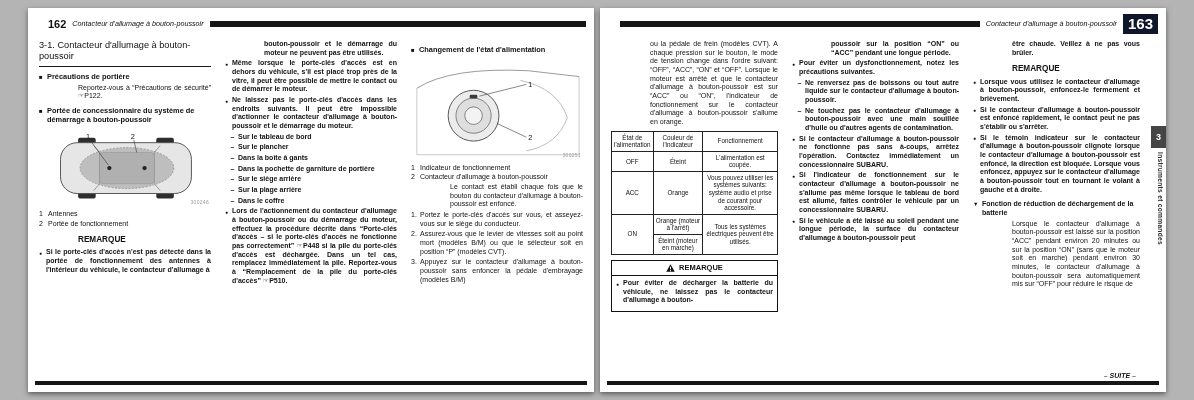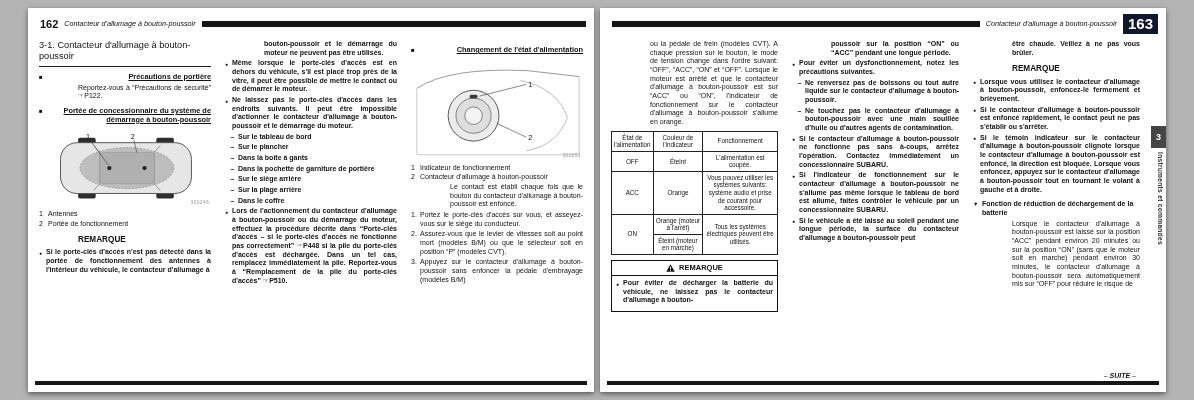--- a/index.html
+++ b/index.html
@@ -2,37 +2,37 @@
 <html lang="fr"><head>
 <meta charset="utf-8">
 <style>
   *{margin:0;padding:0;box-sizing:border-box;}
   html,body{background:#b4b4b4;}
   body{font-family:"Liberation Sans","DejaVu Sans",sans-serif;}
   .canvas{position:relative;width:1194px;height:400px;background:#b4b4b4;overflow:hidden;}
   .page{position:absolute;top:8px;width:566px;height:384px;background:#fff;box-shadow:0 2px 5px rgba(0,0,0,.5);}
   .page-left{left:28px;}
   .page-right{left:600px;}
-  .phead{position:absolute;top:8px;left:12px;right:8px;height:15px;display:flex;align-items:center;gap:6px;}
+  .phead{position:absolute;top:8px;left:20px;right:8px;height:15px;display:flex;align-items:center;gap:6px;}
   .pnum{font-size:11px;font-weight:700;color:#111;}
   .ptitle{font-size:7.2px;font-style:italic;color:#111;white-space:nowrap;}
   .pbar{flex:1;height:6px;background:#161616;}
   .pnumbadge{background:#0f172a;color:#fff;font-size:15px;font-weight:700;padding:2.5px 5px;line-height:1;}
   .cols{position:absolute;top:32px;left:11px;right:11px;bottom:18px;display:flex;gap:14px;}
   .page-right .cols{right:26px;}
   .col{flex:1 1 0;min-width:0;overflow:hidden;font-size:7px;line-height:1.24;color:#111;text-align:justify;hyphens:auto;}
   .it{position:relative;margin-bottom:2px;padding-left:39px;}
   .mk{position:absolute;left:0;top:0;}
   .it-bullet{padding-left:7px;}
   .it-bullet>.mk{font-size:5px;top:1.5px;}
   .it-dash{padding-left:13px;}
   .it-dash>.mk{left:5.5px;}
   .it-num{padding-left:9px;}
   .it-leg{padding-left:9px;text-align:left;margin-bottom:1px;}
-  .it-h{font-weight:700;font-size:7.4px;padding-left:8px;margin:6px 0 2px;text-align:right;line-height:1.2;text-decoration:underline;}
+  .it-h{font-weight:700;font-size:7.4px;padding-left:8px;margin:6px 0 2px;text-align:left;line-height:1.2;}
   .it-h>.mk{font-size:6px;top:1px;}
   .it-hrem{font-weight:700;font-size:8.2px;margin:7px 0 3px;text-align:left;}
   .it-h2{font-weight:700;padding-left:9px;margin:6px 0 2px;text-align:left;}
   .it-h2>.mk{font-size:5.5px;top:1px;}
   .bold{font-weight:700;}
   .sec-title{font-weight:400;font-size:9.2px;line-height:1.18;text-align:left;border-bottom:1px solid #1a1a1a;padding-bottom:4px;margin-bottom:4px;color:#111;}
   .fig{position:relative;margin:4px 0 3px;}
   .fig svg{display:block;width:100%;height:auto;}
   .figcode{position:absolute;right:2px;bottom:2px;font-size:5px;color:#999;letter-spacing:.3px;}
   .st{border-collapse:collapse;width:100%;margin:4px 0;font-size:6.3px;line-height:1.2;}

